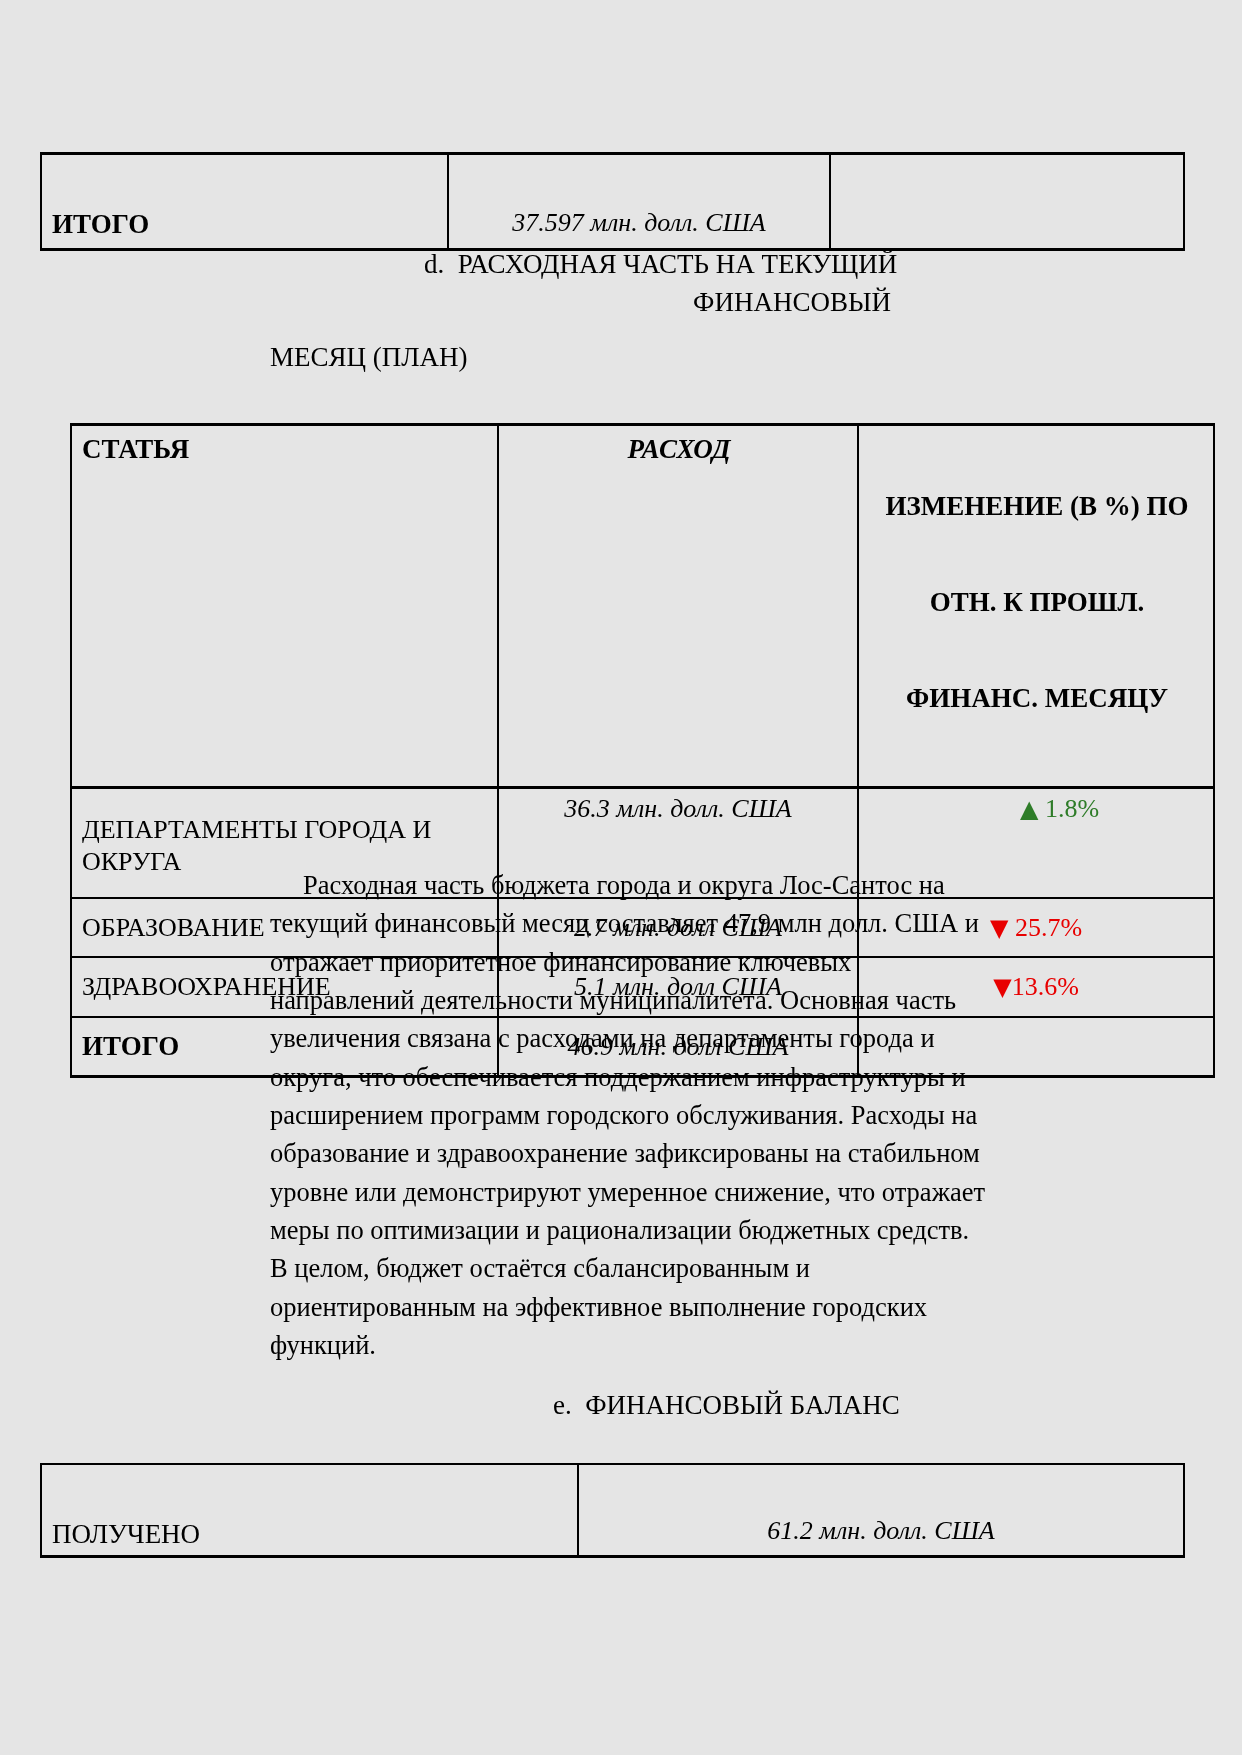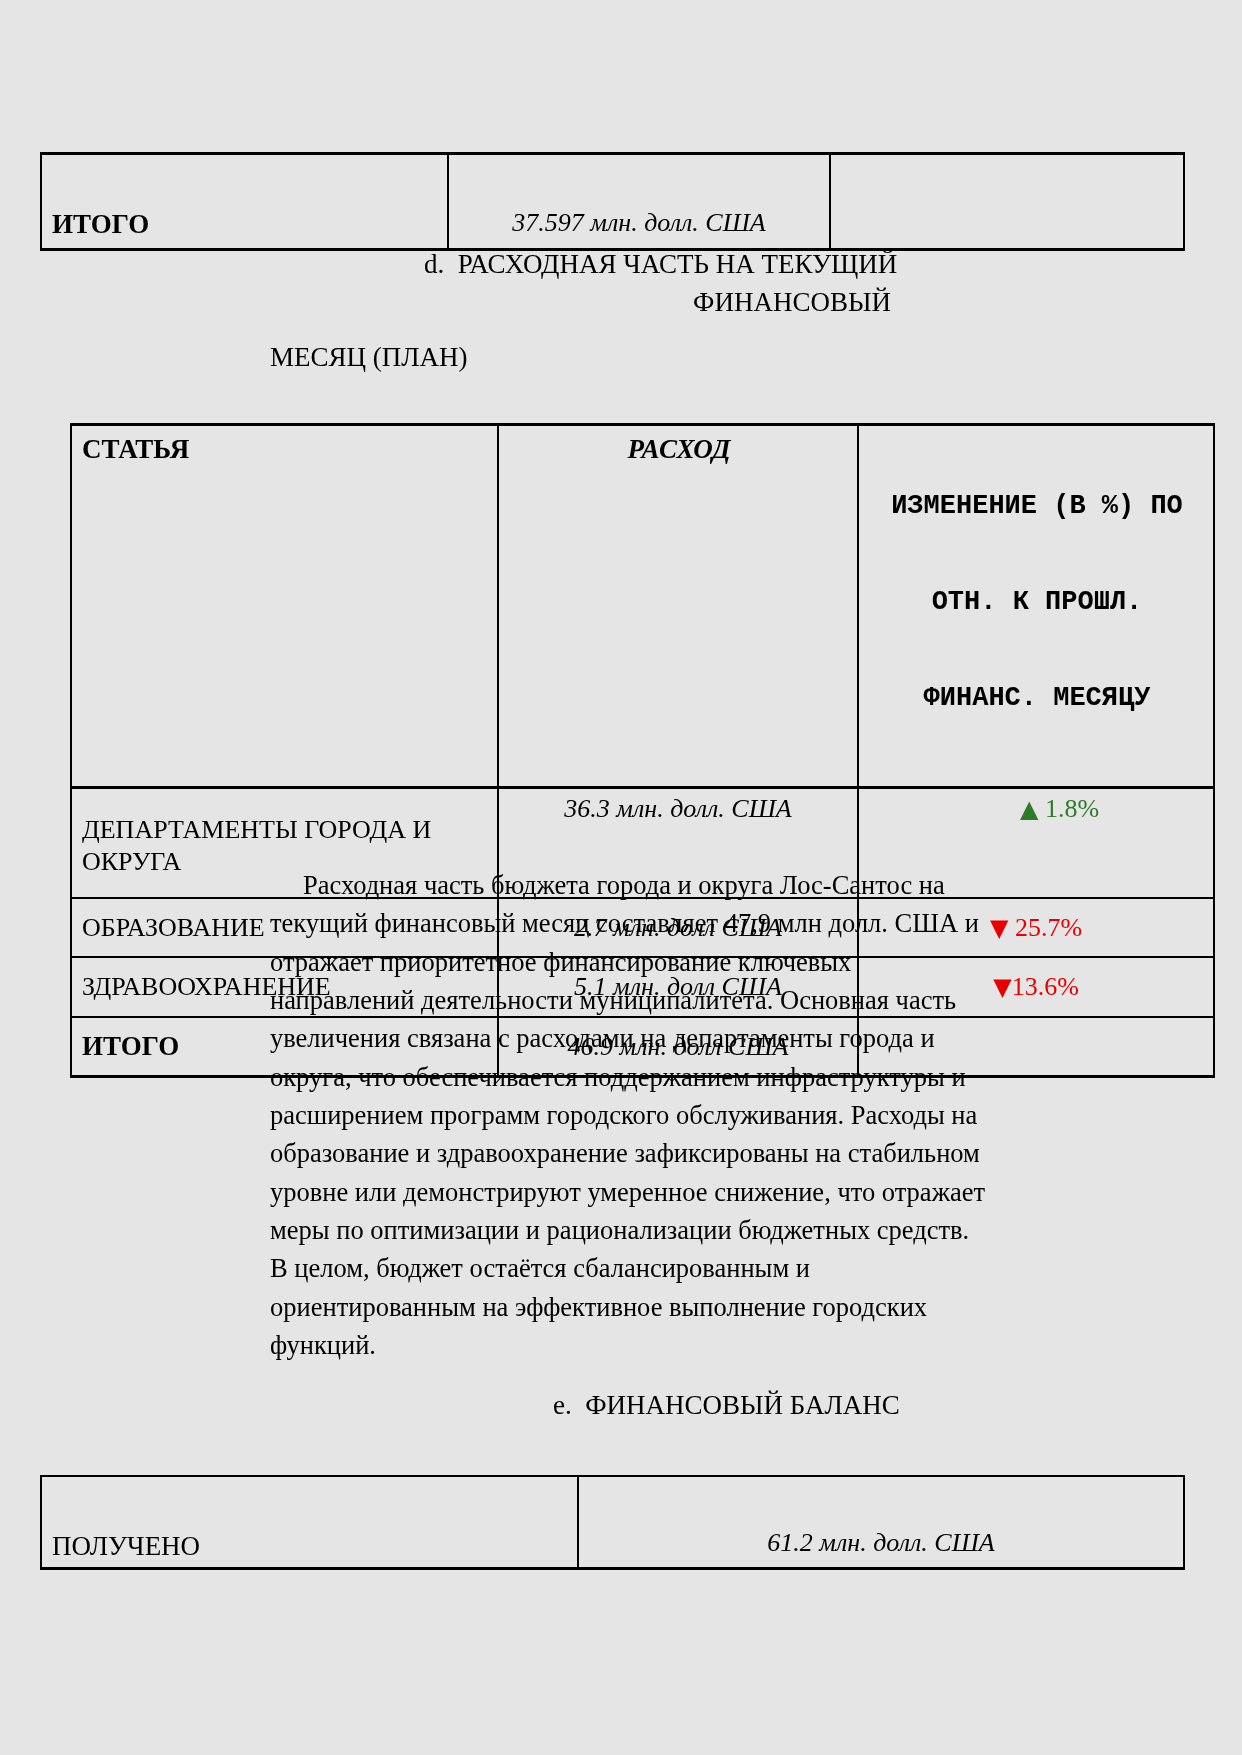--- a/index.html
+++ b/index.html
@@ -28,21 +28,21 @@
   .h-d1 { left: 424px; top: 249px; }
   .h-d2 { left: 425px; top: 287px; width: 466px; text-align: right; }
   .h-d3 { left: 270px; top: 342px; }
   .h-e  { left: 553px; top: 1390px; }
 
   
   .tbl-main { position: absolute; left: 40px; top: 423px; width: 1143px; margin-left: 30px; }
   .tbl-main td { font-size: 26px; }
   .tbl-main .hdr td { border-top-width: 3px; border-bottom-width: 3px; font-weight: bold; font-size: 27px; }
   .tbl-main .hdr .c1, .tbl-main .hdr .c2 { vertical-align: top; padding: 8px 8px 0 10px; height: 126px; }
-  .tbl-main .hdr .c3 { vertical-align: bottom; padding: 0 10px 8px 12px; line-height: 32px; font-family: Liberation Mono, monospace; }
+  .tbl-main .hdr .c3 { vertical-align: bottom; padding: 0 10px 8px 12px; line-height: 32px; }
   .tbl-main .r1 td { height: 94px; }
   .tbl-main .r1 .c1 { vertical-align: middle; padding: 10px 8px 4px 10px; line-height: 32px; }
   .tbl-main .r1 .c2, .tbl-main .r1 .c3 { vertical-align: top; padding-top: 5px; }
   .tbl-main .r2 td { height: 55px; }
   .tbl-main .r3 td { height: 56px; }
   .tbl-main .r4 td { height: 55px; border-bottom-width: 3px; }
   .tbl-main .c1 { padding-left: 10px; vertical-align: middle; }
   .tbl-main .c2 { text-align: center; font-style: italic; vertical-align: middle; }
   .tbl-main .c3 { text-align: center; vertical-align: middle; white-space: pre; }
   .tbl-main .r4 .c1 { font-weight: bold; font-size: 27px; }
@@ -50,21 +50,21 @@
   .chg-down { color: var(--decrease-red, #e80000); }
   .arrow { font-family: "DejaVu Sans", sans-serif; font-size: 24px; }
 
   
   .body-par { position: absolute; left: 270px; top: 866px; width: 730px;
               font-size: 26.5px; line-height: 38.33px; }
   .para-line { white-space: nowrap; }
   .para-line:first-child { text-indent: 33px; }
 
   
-  .tbl-bal { position: absolute; left: 40px; top: 1463px; width: 1143px; margin-top: 12px; }
+  .tbl-bal { position: absolute; left: 40px; top: 1463px; width: 1143px; }
   .tbl-bal td { height: 80px; vertical-align: bottom; border-bottom-width: 3px; }
   .tbl-bal .lbl { font-size: 27px; padding: 0 6px 5px 10px; }
   .tbl-bal .val { font-style: italic; font-size: 26px; text-align: center; padding-bottom: 9px; }
 </style>
 </head>
 <body>
 
 <div class="page">
 
   <table class="tbl-top">

